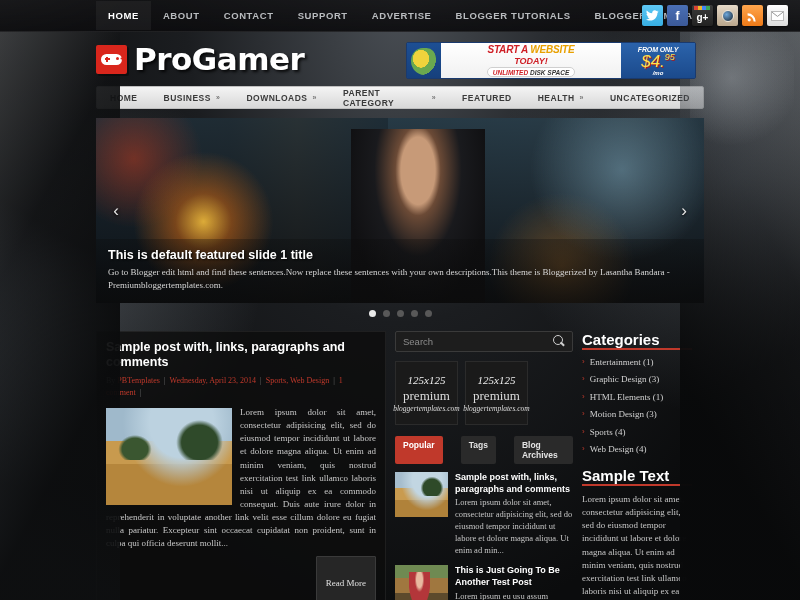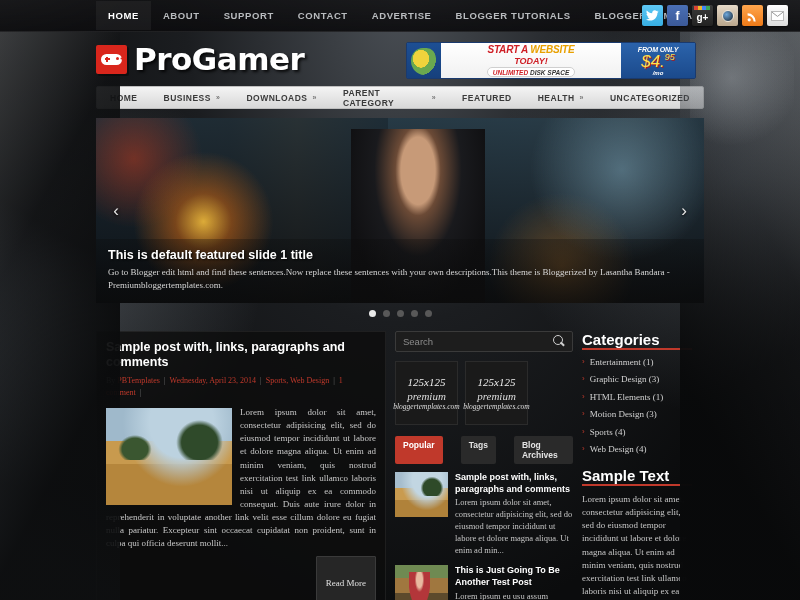--- a/index.html
+++ b/index.html
@@ -221,21 +221,21 @@
   .search-ico::after { content:""; position:absolute; left:7px; top:8px; width:5px; height:1.6px;
      background:#cfcfcf; transform: rotate(45deg); }
 
   .ads125 { display: flex; gap: 7px; margin-top: 9px; }
   .ad125 {
     width: 63px; height: 64px; background: #1a1a1a; border: 1px solid #2b2b2b;
     display: flex; flex-direction: column; align-items: center; justify-content: center;
     font-family: "Liberation Serif", serif; color: #eee; text-align: center;
   }
   .ad125 .a1 { font-size: 11px; font-style: italic; margin-bottom: 2px; }
-  .ad125 .a2 { font-size: 11px; font-style: italic; color: #ddd; }
+  .ad125 .a2 { font-size: 13px; color: #ddd; }
   .ad125 .a3 { font-size: 7.5px; font-style: italic; color: #ddd; }
 
   .tabs { display: flex; gap: 18px; margin-top: 11px; }
   .tab {
     background: #2a2a2a; color: #e3e3e3; font-size: 8.5px; font-weight: bold;
     padding: 4px 8px; border-radius: 2px; cursor: pointer;
   }
   .tab.on { background: #c0392b; color: #fff; }
 
   .tab-list { margin-top: 8px; }
@@ -274,22 +274,22 @@
 <body>
 
 <div id="page">
   <div id="bg-left"></div>
   <div id="bg-right"></div>
 
   <div class="topbar">
     <nav class="topnav">
       <a href="#" class="active">HOME</a>
       <a href="#">ABOUT</a>
+      <a href="#">CONTACT</a>
       <a href="#">SUPPORT</a>
-      <a href="#">CONTACT</a>
       <a href="#">ADVERTISE</a>
       <a href="#">BLOGGER TUTORIALS</a>
       <a href="#">BLOGGER TEMPLATES</a>
     </nav>
     <div class="social">
       <div class="sicon s-tw">
         <svg width="13" height="11" viewBox="0 0 13 11" aria-hidden="true">
             <path fill="#fff" d="M12.6 1.4c-.5.2-1 .4-1.5.4.5-.3.9-.8 1.1-1.4-.5.3-1 .5-1.6.6A2.6 2.6 0 0 0 6.2 3.3C4 3.2 2.1 2.2.8.6c-.2.4-.3.8-.3 1.3 0 .9.5 1.7 1.2 2.2-.4 0-.8-.1-1.2-.3 0 1.3.9 2.3 2.1 2.6-.2.1-.5.1-.7.1h-.5c.3 1 1.3 1.8 2.4 1.8-.9.7-2 1.1-3.2 1.1H0c1.2.7 2.5 1.2 4 1.2 4.8 0 7.4-4 7.4-7.4v-.3c.5-.4.9-.9 1.2-1.5z"></path>
           </svg>
       </div>

